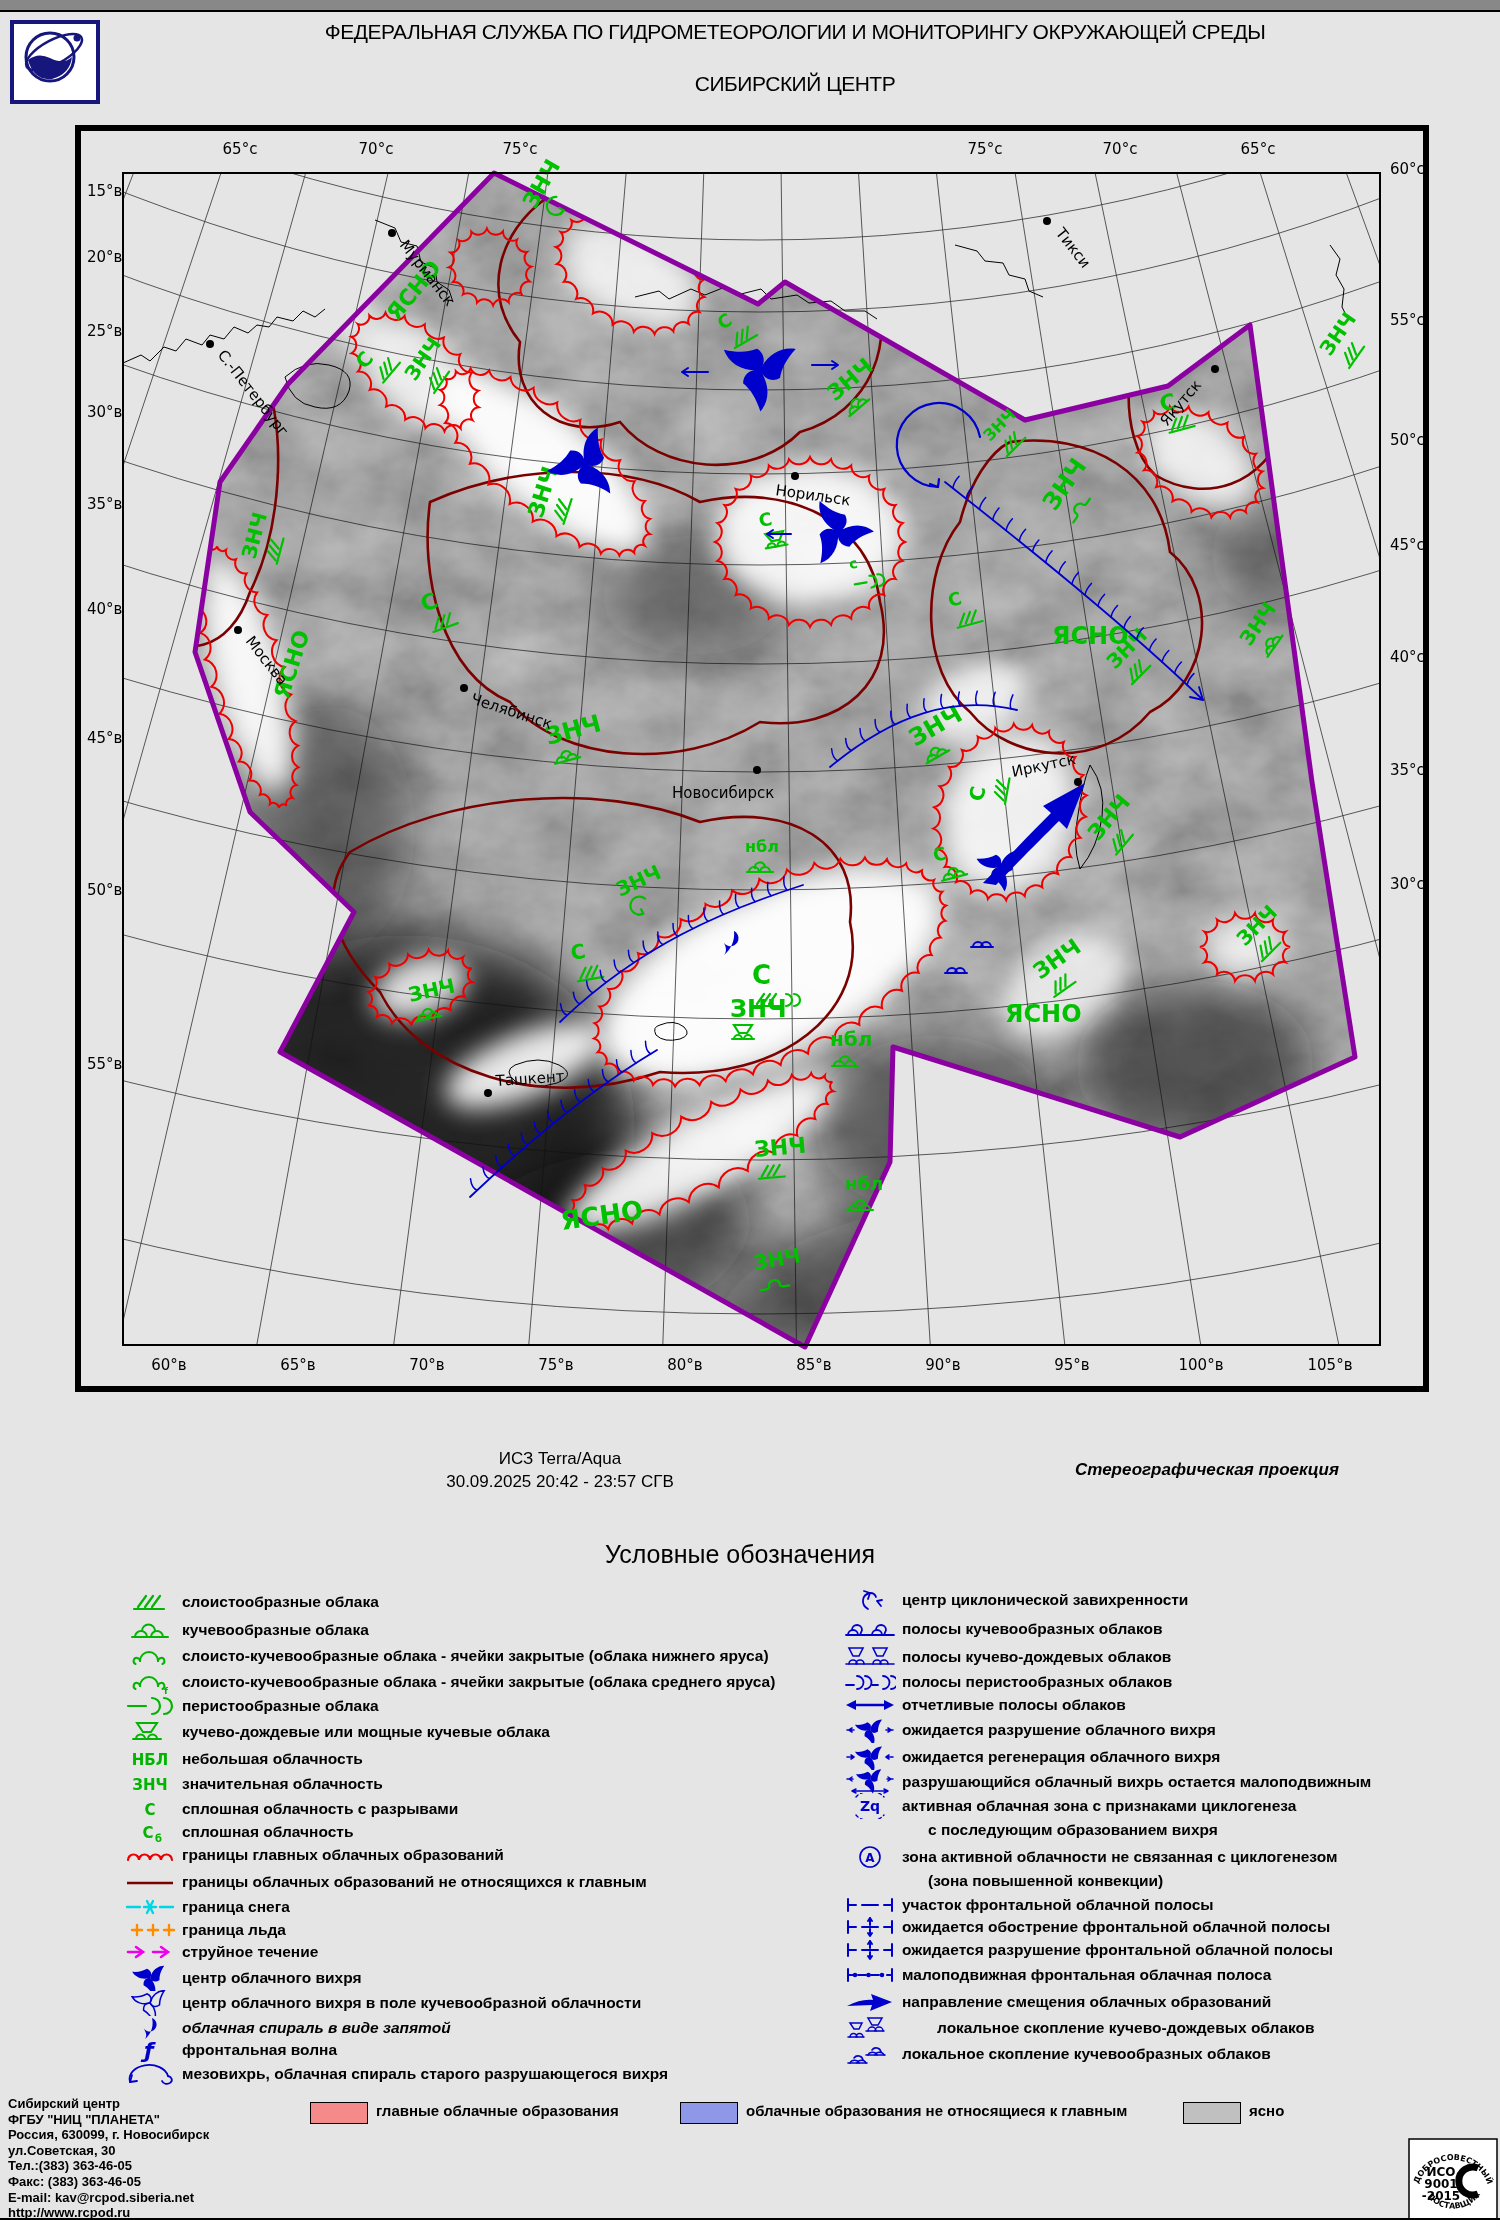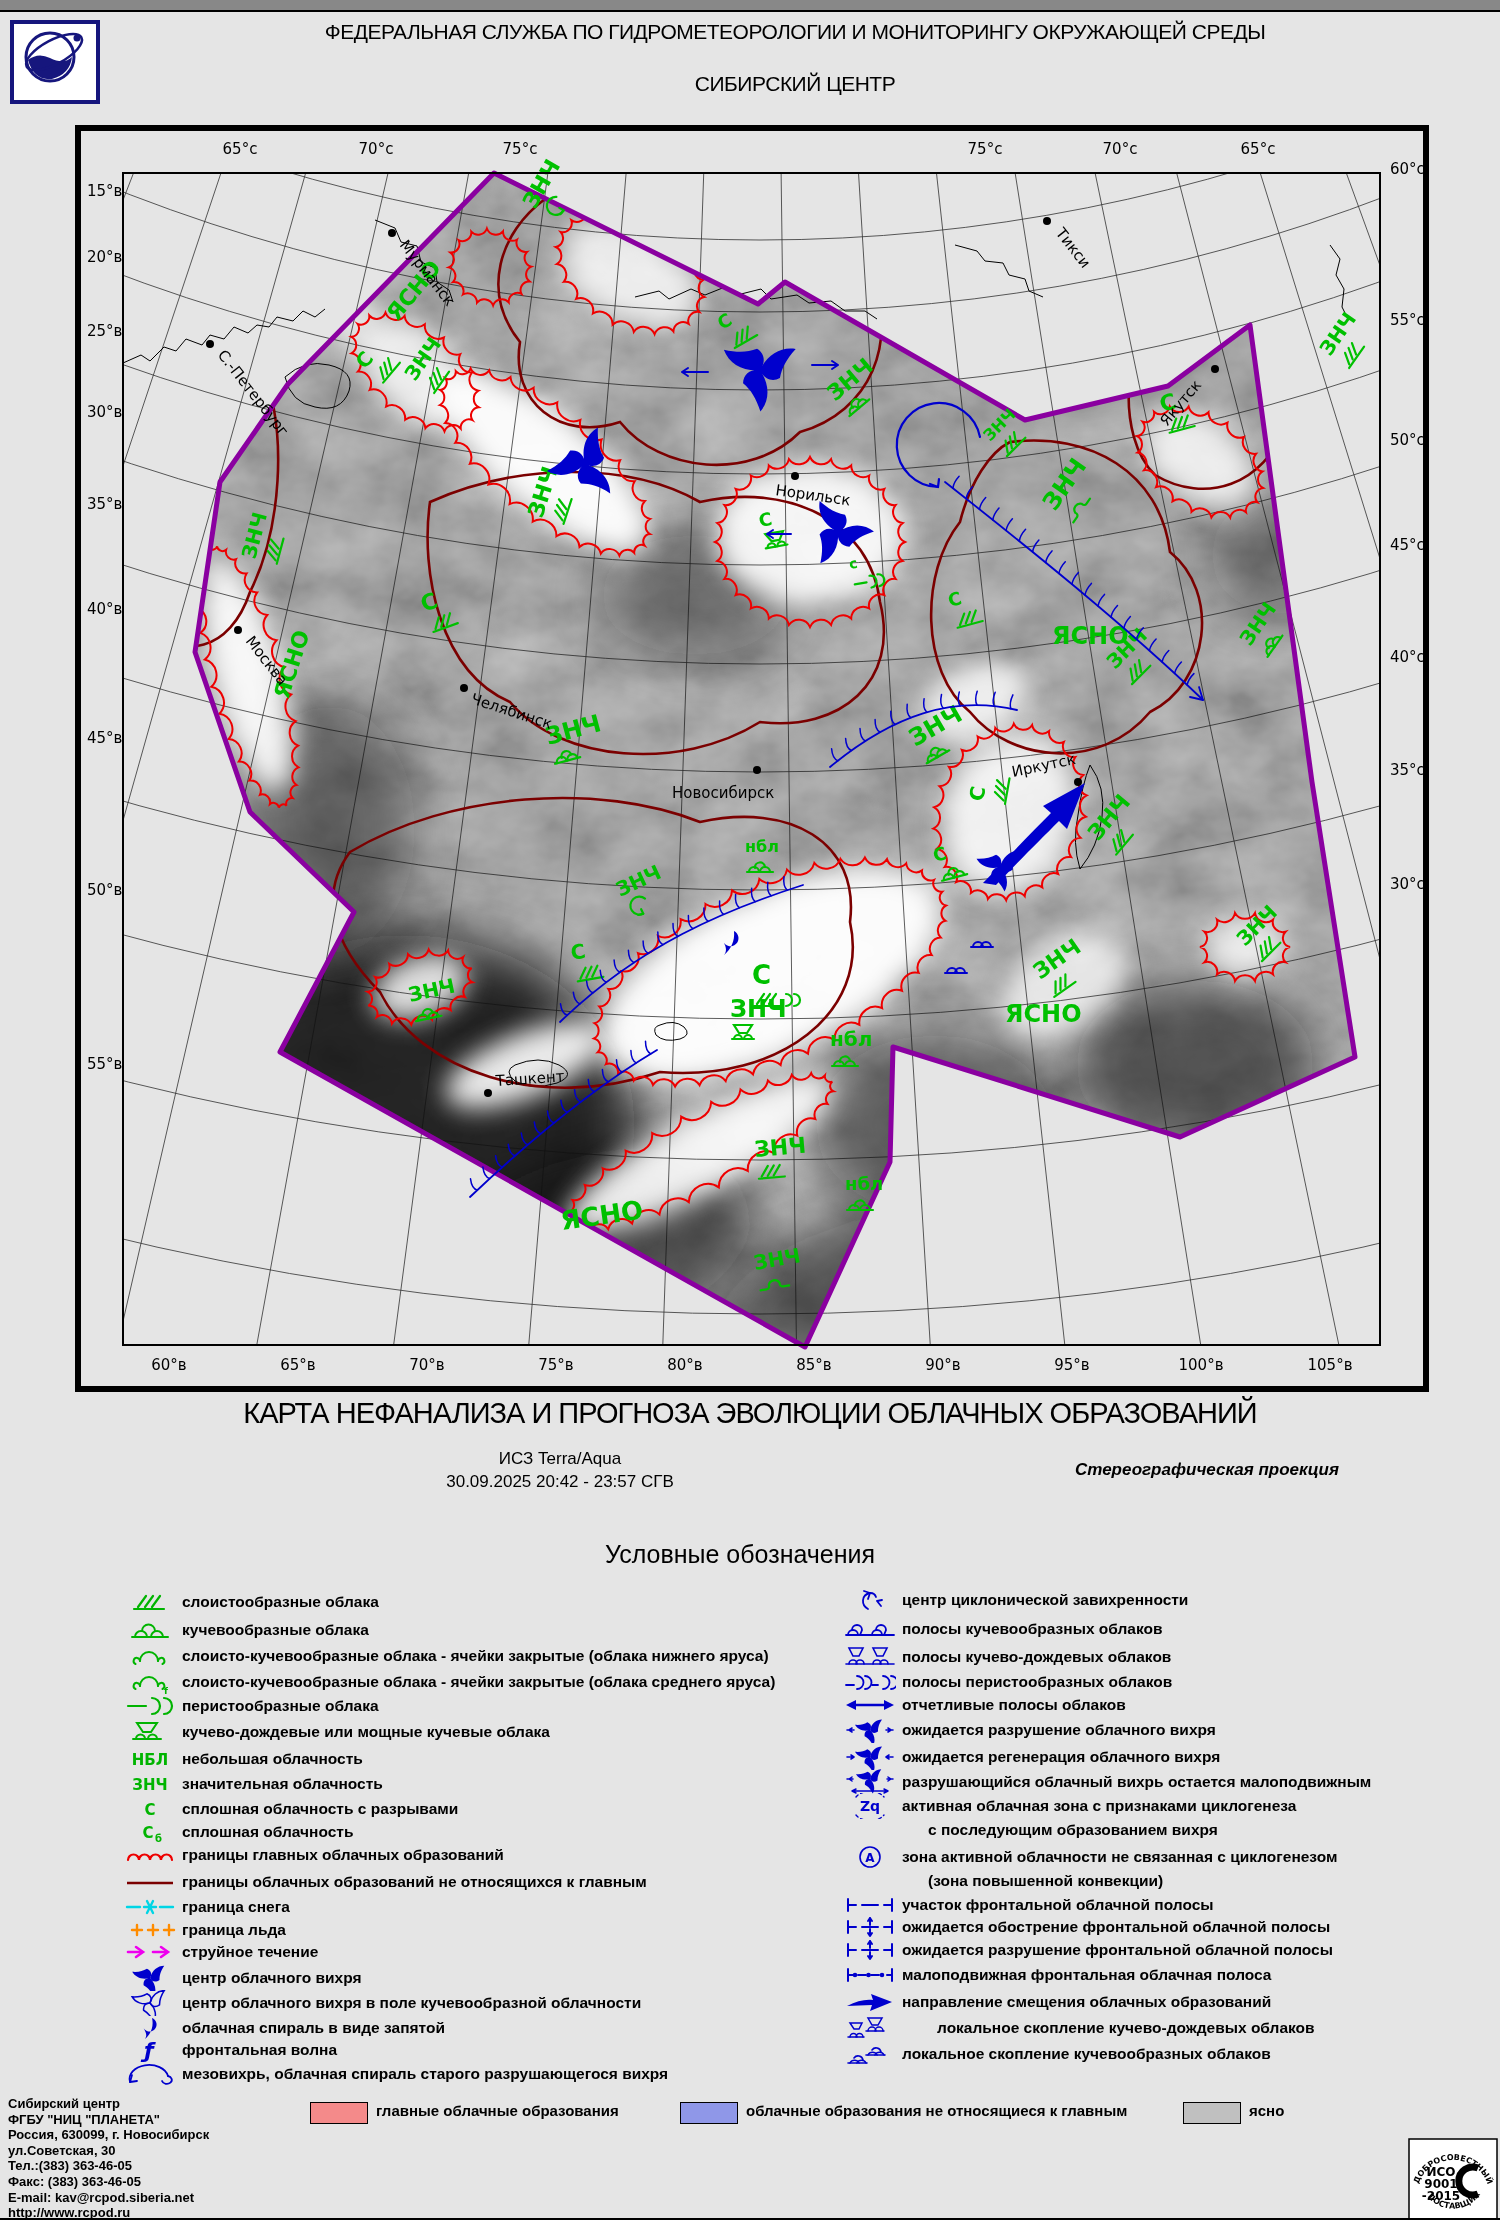--- a/index.html
+++ b/index.html
@@ -742,21 +742,20 @@
           <text x="610" y="1245" text-anchor="middle">80°в</text>
           <text x="739" y="1245" text-anchor="middle">85°в</text>
           <text x="868" y="1245" text-anchor="middle">90°в</text>
           <text x="997" y="1245" text-anchor="middle">95°в</text>
           <text x="1126" y="1245" text-anchor="middle">100°в</text>
           <text x="1255" y="1245" text-anchor="middle">105°в</text>
         </g>
       </svg>
   </div>
 
-  <div class="titleblock" id="maintitle">КАРТА НЕФАНАЛИЗА И ПРОГНОЗА ЭВОЛЮЦИИ  ОБЛАЧНЫХ ОБРАЗОВАНИЙ</div>
   <div class="titleblock" id="sat" style="left:-190px;">ИСЗ Terra/Aqua</div>
   <div class="titleblock" id="period" style="left:-190px;">30.09.2025  20:42 - 23:57 СГВ</div>
   <div id="proj">Стереографическая проекция</div>
   <div id="legtitle">Условные обозначения</div>
 
   <div id="legend-left">
       <div class="lrow" style="left: 118px; top: 1576px;">
         <span class="licon">
           <svg width="52" height="26" viewBox="0 0 52 26">
             <g fill="none" stroke="#00b400" stroke-width="2.2" stroke-linecap="round">
@@ -941,21 +940,21 @@
               <g>
                 <path d="M0,0 C2,-8 8,-13 15,-13 C11,-7 10,-3 10,2 C6,5 2,4 0,0 Z" fill="none" stroke="#0000cd" stroke-width="1.6" stroke-linecap="round"></path>
                 <path d="M0,0 C2,-8 8,-13 15,-13 C11,-7 10,-3 10,2 C6,5 2,4 0,0 Z" transform="rotate(120)" fill="none" stroke="#0000cd" stroke-width="1.6" stroke-linecap="round"></path>
                 <path d="M0,0 C2,-8 8,-13 15,-13 C11,-7 10,-3 10,2 C6,5 2,4 0,0 Z" transform="rotate(240)" fill="none" stroke="#0000cd" stroke-width="1.6" stroke-linecap="round"></path>
               </g>
             </g>
           </svg>
         </span>
         <span class="ltxt">центр облачного вихря в поле кучевообразной облачности</span>
       </div>
-      <div class="lrow" style="left: 118px; top: 2002px;">
+      <div class="lrow" style="left: 118px; top: 2002px; font-style: italic;">
         <span class="licon">
           <svg width="52" height="26" viewBox="0 0 52 26">
             <path d="M28,3 a7,7 0 1 1 -9,9 C21,16 24,20 21,24 C27,19 30,11 28,3 Z" fill="#0000cd"></path>
           </svg>
         </span>
         <span class="ltxt">облачная спираль в виде запятой</span>
       </div>
       <div class="lrow" style="left: 118px; top: 2024px;">
         <span class="licon">
           <svg width="52" height="26" viewBox="0 0 52 26">

